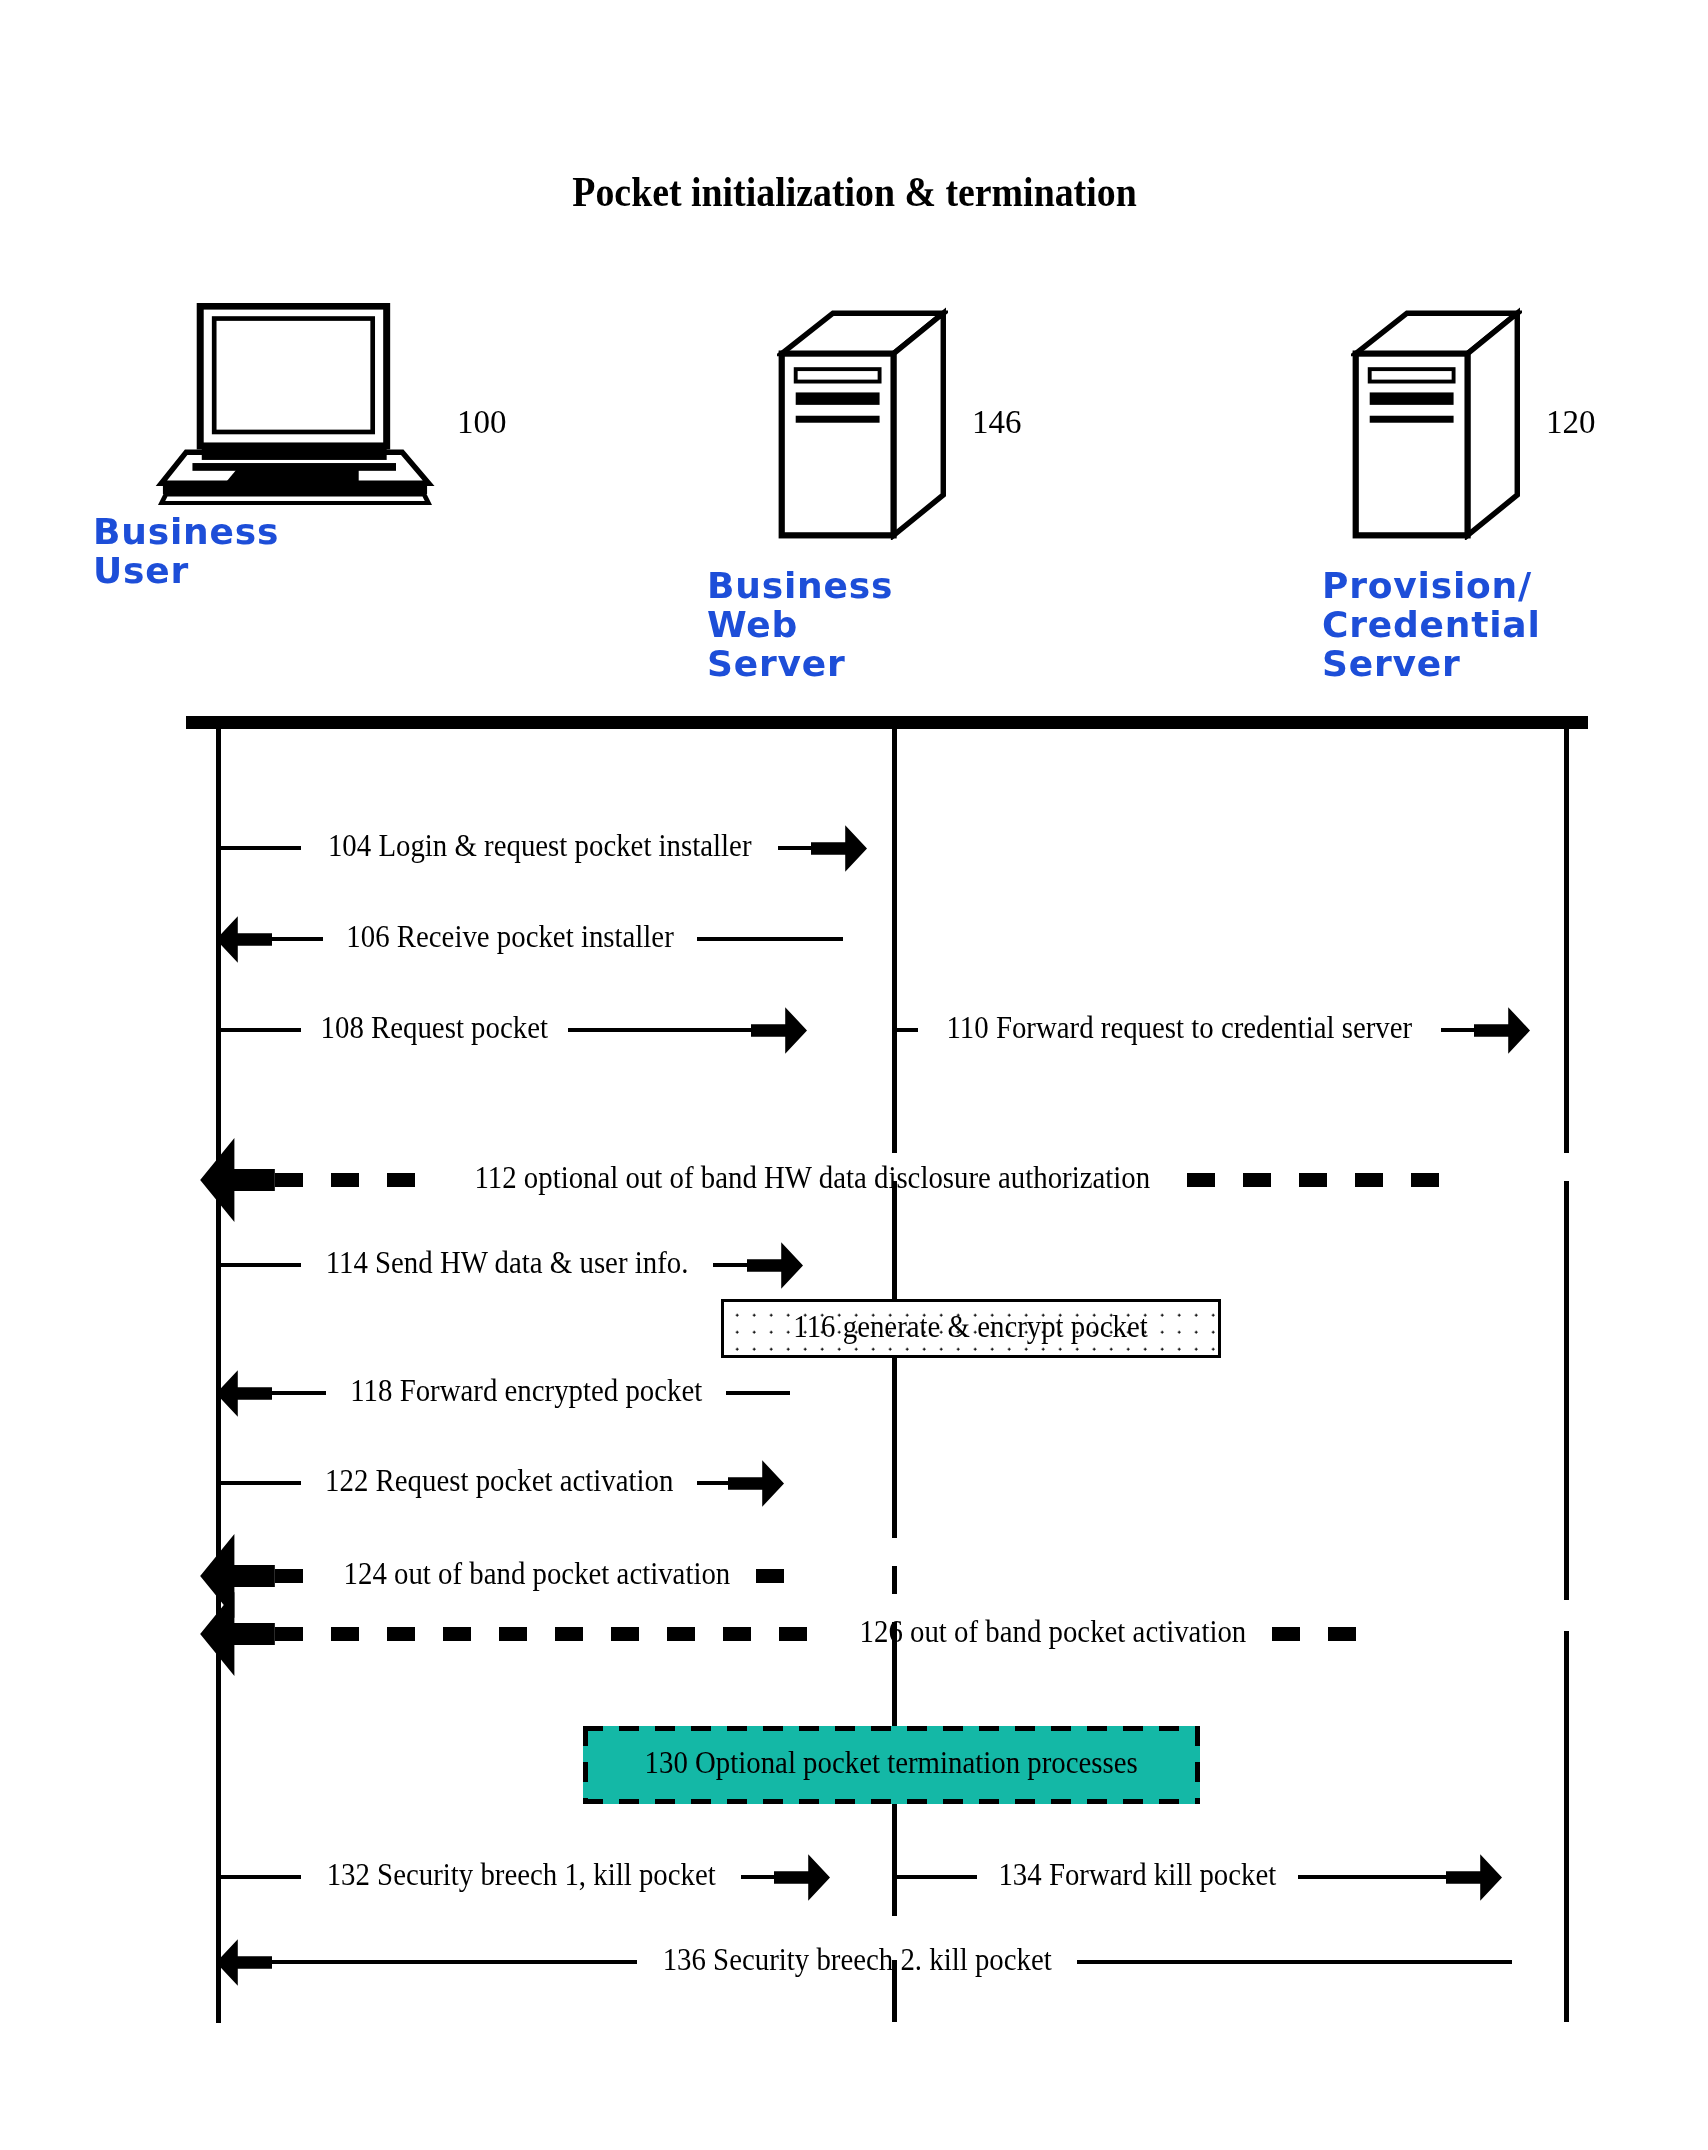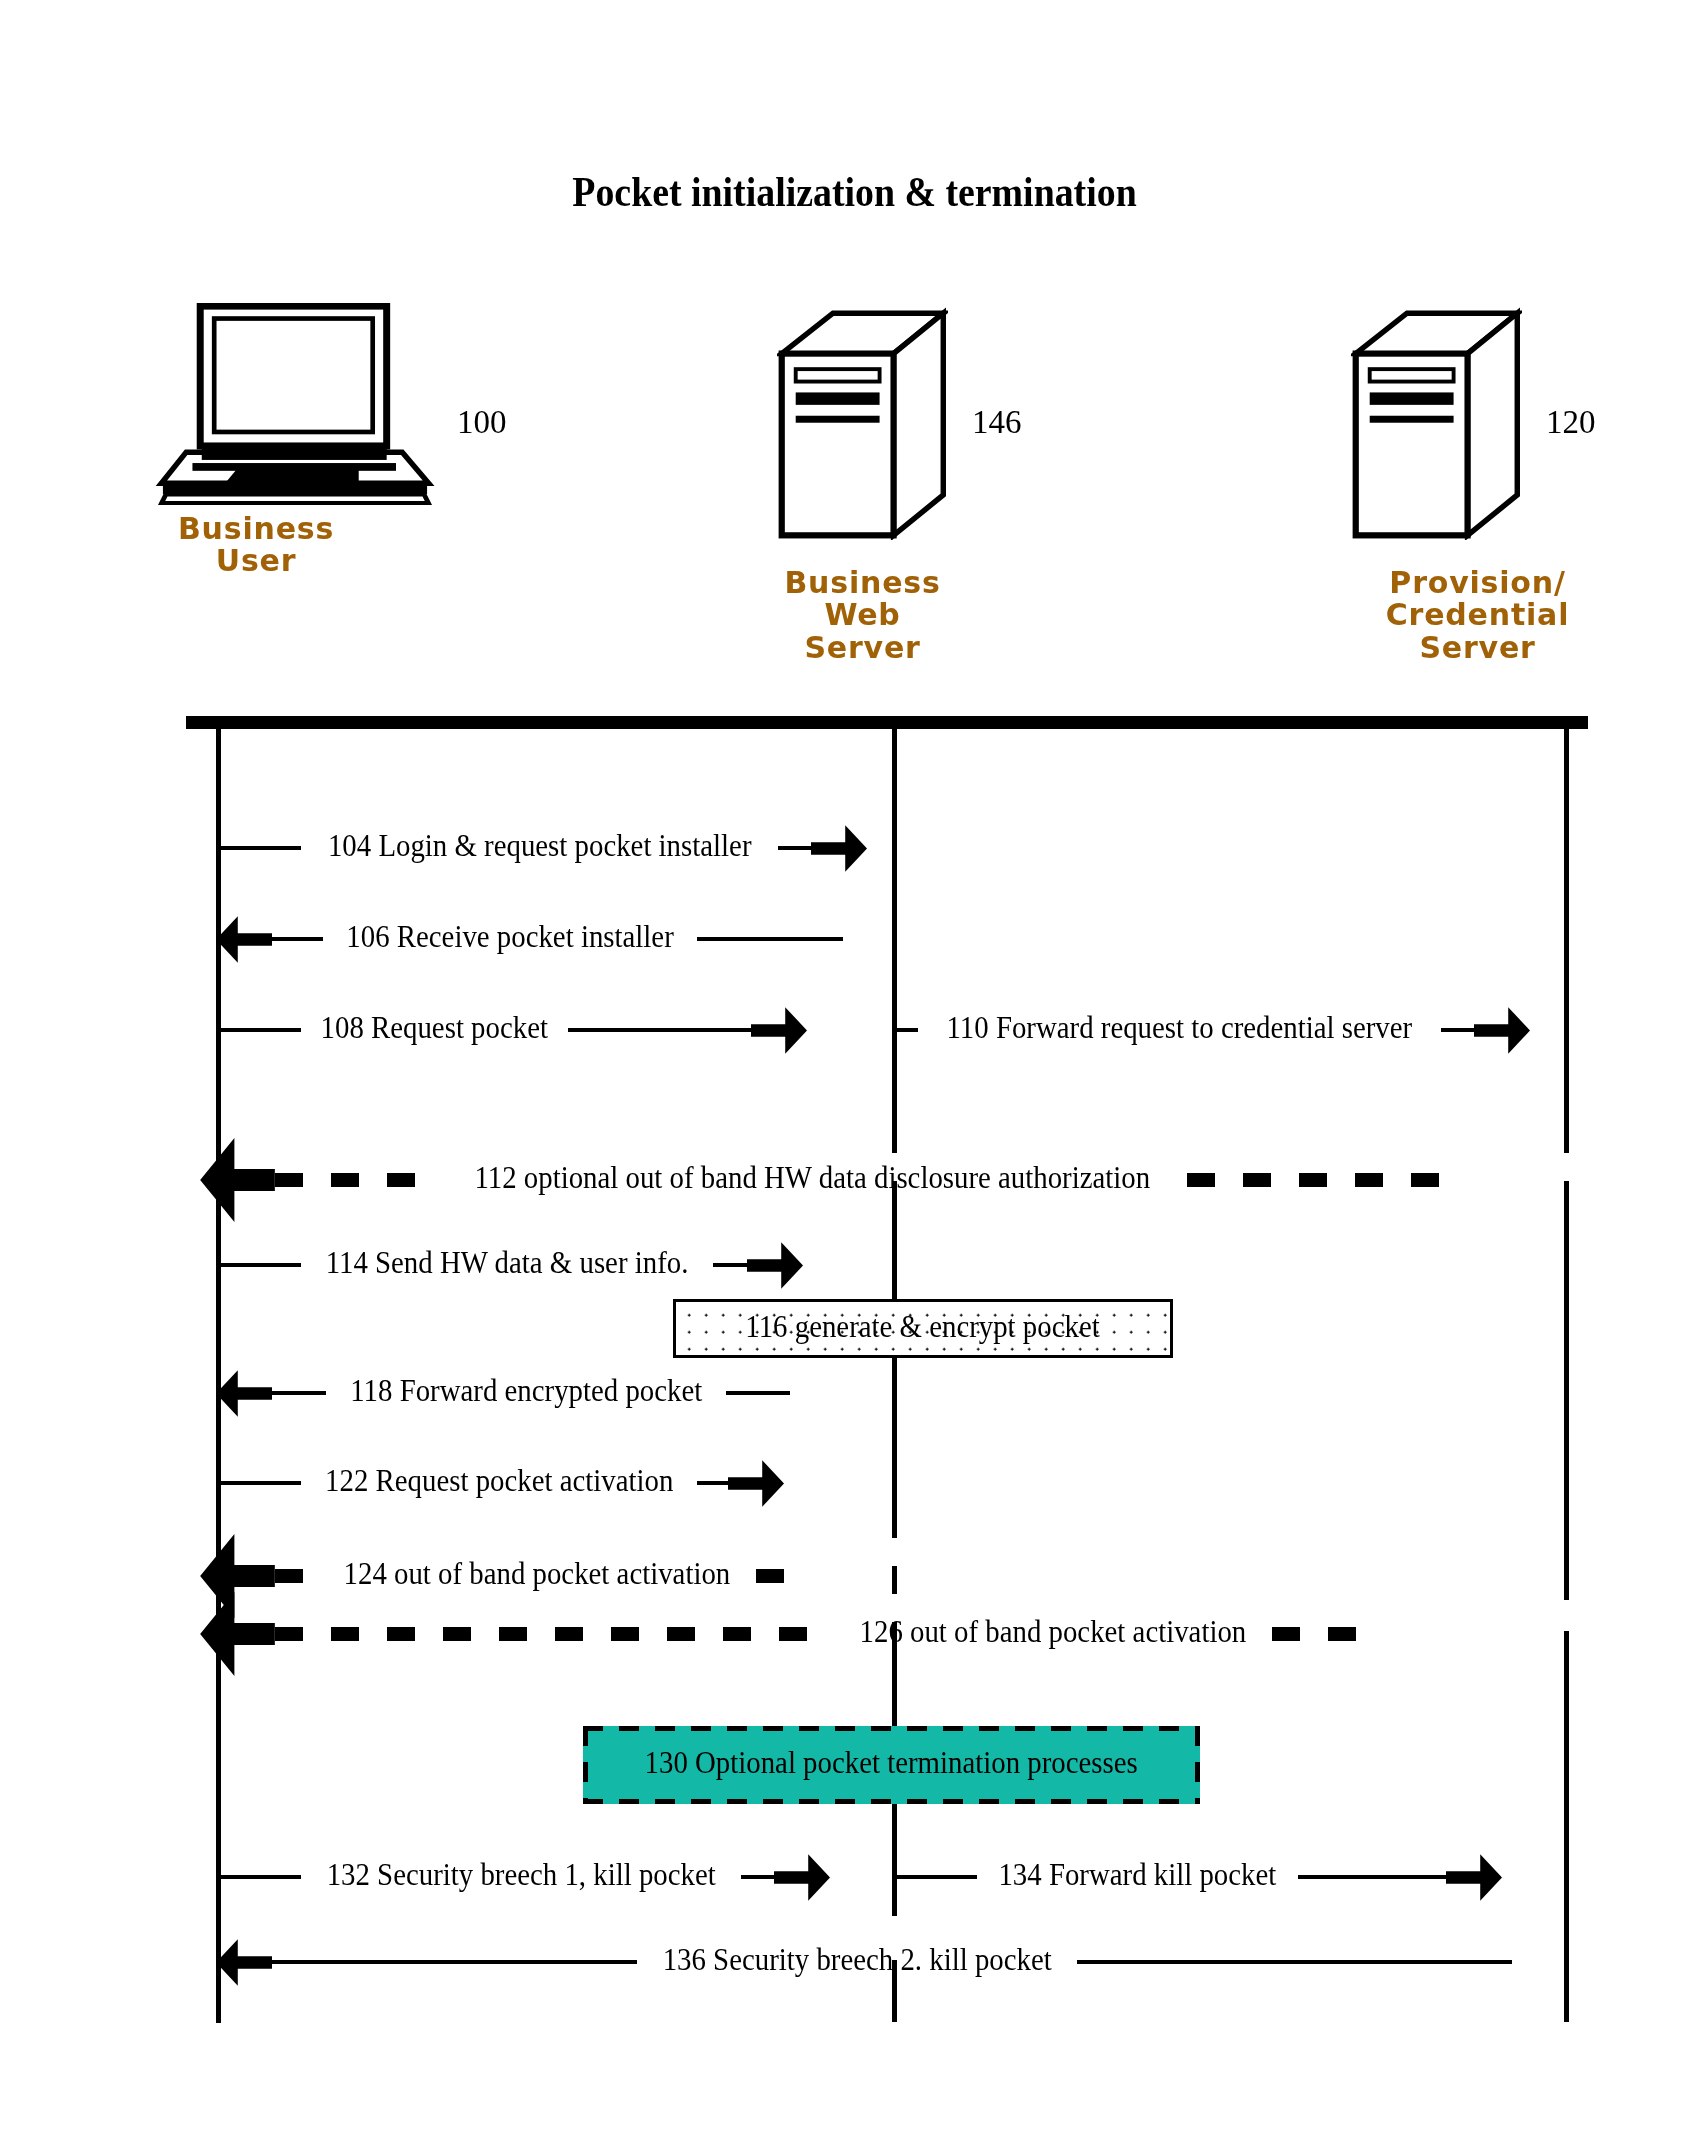--- a/index.html
+++ b/index.html
@@ -8,24 +8,24 @@
   .fig-wrap{position:absolute;inset:0;}
 
   
   #figure-label{position:absolute;left:0;top:62px;width:1709px;text-align:center;
      font-size:34px;font-family:"Liberation Serif",serif;letter-spacing:0.4px;}
   #diagram-title{position:absolute;left:0;top:167px;width:1709px;text-align:center;
      font-size:43px;font-weight:bold;font-family:"Liberation Serif",serif;
      transform:scaleX(.88);transform-origin:center;letter-spacing:0px;}
 
   
-  .actor-label{position:absolute;text-align:center;
+  .actor-label{position:absolute;
      font-family:"DejaVu Sans","Liberation Sans",sans-serif;
-     font-weight:bold;font-size:30px;line-height:1.08;letter-spacing:0.8px;
-     color:#a16207;}
+     font-weight:bold;font-size:36px;line-height:1.08;letter-spacing:0.8px;
+     color:#1d4ed8;}
   .actor-num{position:absolute;font-size:33px;font-family:"Liberation Serif",serif;}
 
   
   .icon{position:absolute;}
 
   
   #top-bar{position:absolute;background:#000;}
   .lifeline{position:absolute;width:5.4px;background:#000;}
   .lifeline.seg{position:absolute;width:5.4px;background:#000;}
 
@@ -40,21 +40,21 @@
      background-size:56px 14px;background-repeat:repeat-x;}
   
   .ah{flex:0 0 auto;position:relative;}
   .ah svg{display:block;}
 
   
   .note{position:absolute;box-sizing:border-box;display:flex;
         align-items:center;justify-content:center;}
   #note-116{border:3.9px solid #000;background:#ffffff;
      background-image:radial-gradient(#000 1.2px, transparent 1.3px);
-     background-size:17px 17px;background-position:4.7px 4.7px;}
+     background-size:17px 17px;background-position:4.7px 4.7px;margin-left:48px;}
   #note-116 .ntxt{font-size:31px;font-family:"Liberation Serif",serif;
      transform:scaleX(.93);white-space:nowrap;margin-top:-3.1px;}
   #note-130{background:#14b8a6;}
   #note-130 .ntxt{font-size:31px;font-family:"Liberation Serif",serif;
      transform:scaleX(.93);white-space:nowrap;margin-top:-3.1px;position:relative;z-index:2;}
   .dbord{position:absolute;inset:0;pointer-events:none;}
   .dbord span{position:absolute;background:#000;}
   .dbord .h{height:5.4px;background-image:linear-gradient(to right,#000 0 20px,transparent 20px 36px);
      background-size:36px 5.4px;background-repeat:repeat-x;background-color:transparent;}
   .dbord .v{width:5.4px;background-image:linear-gradient(to bottom,#000 0 20px,transparent 20px 36px);

